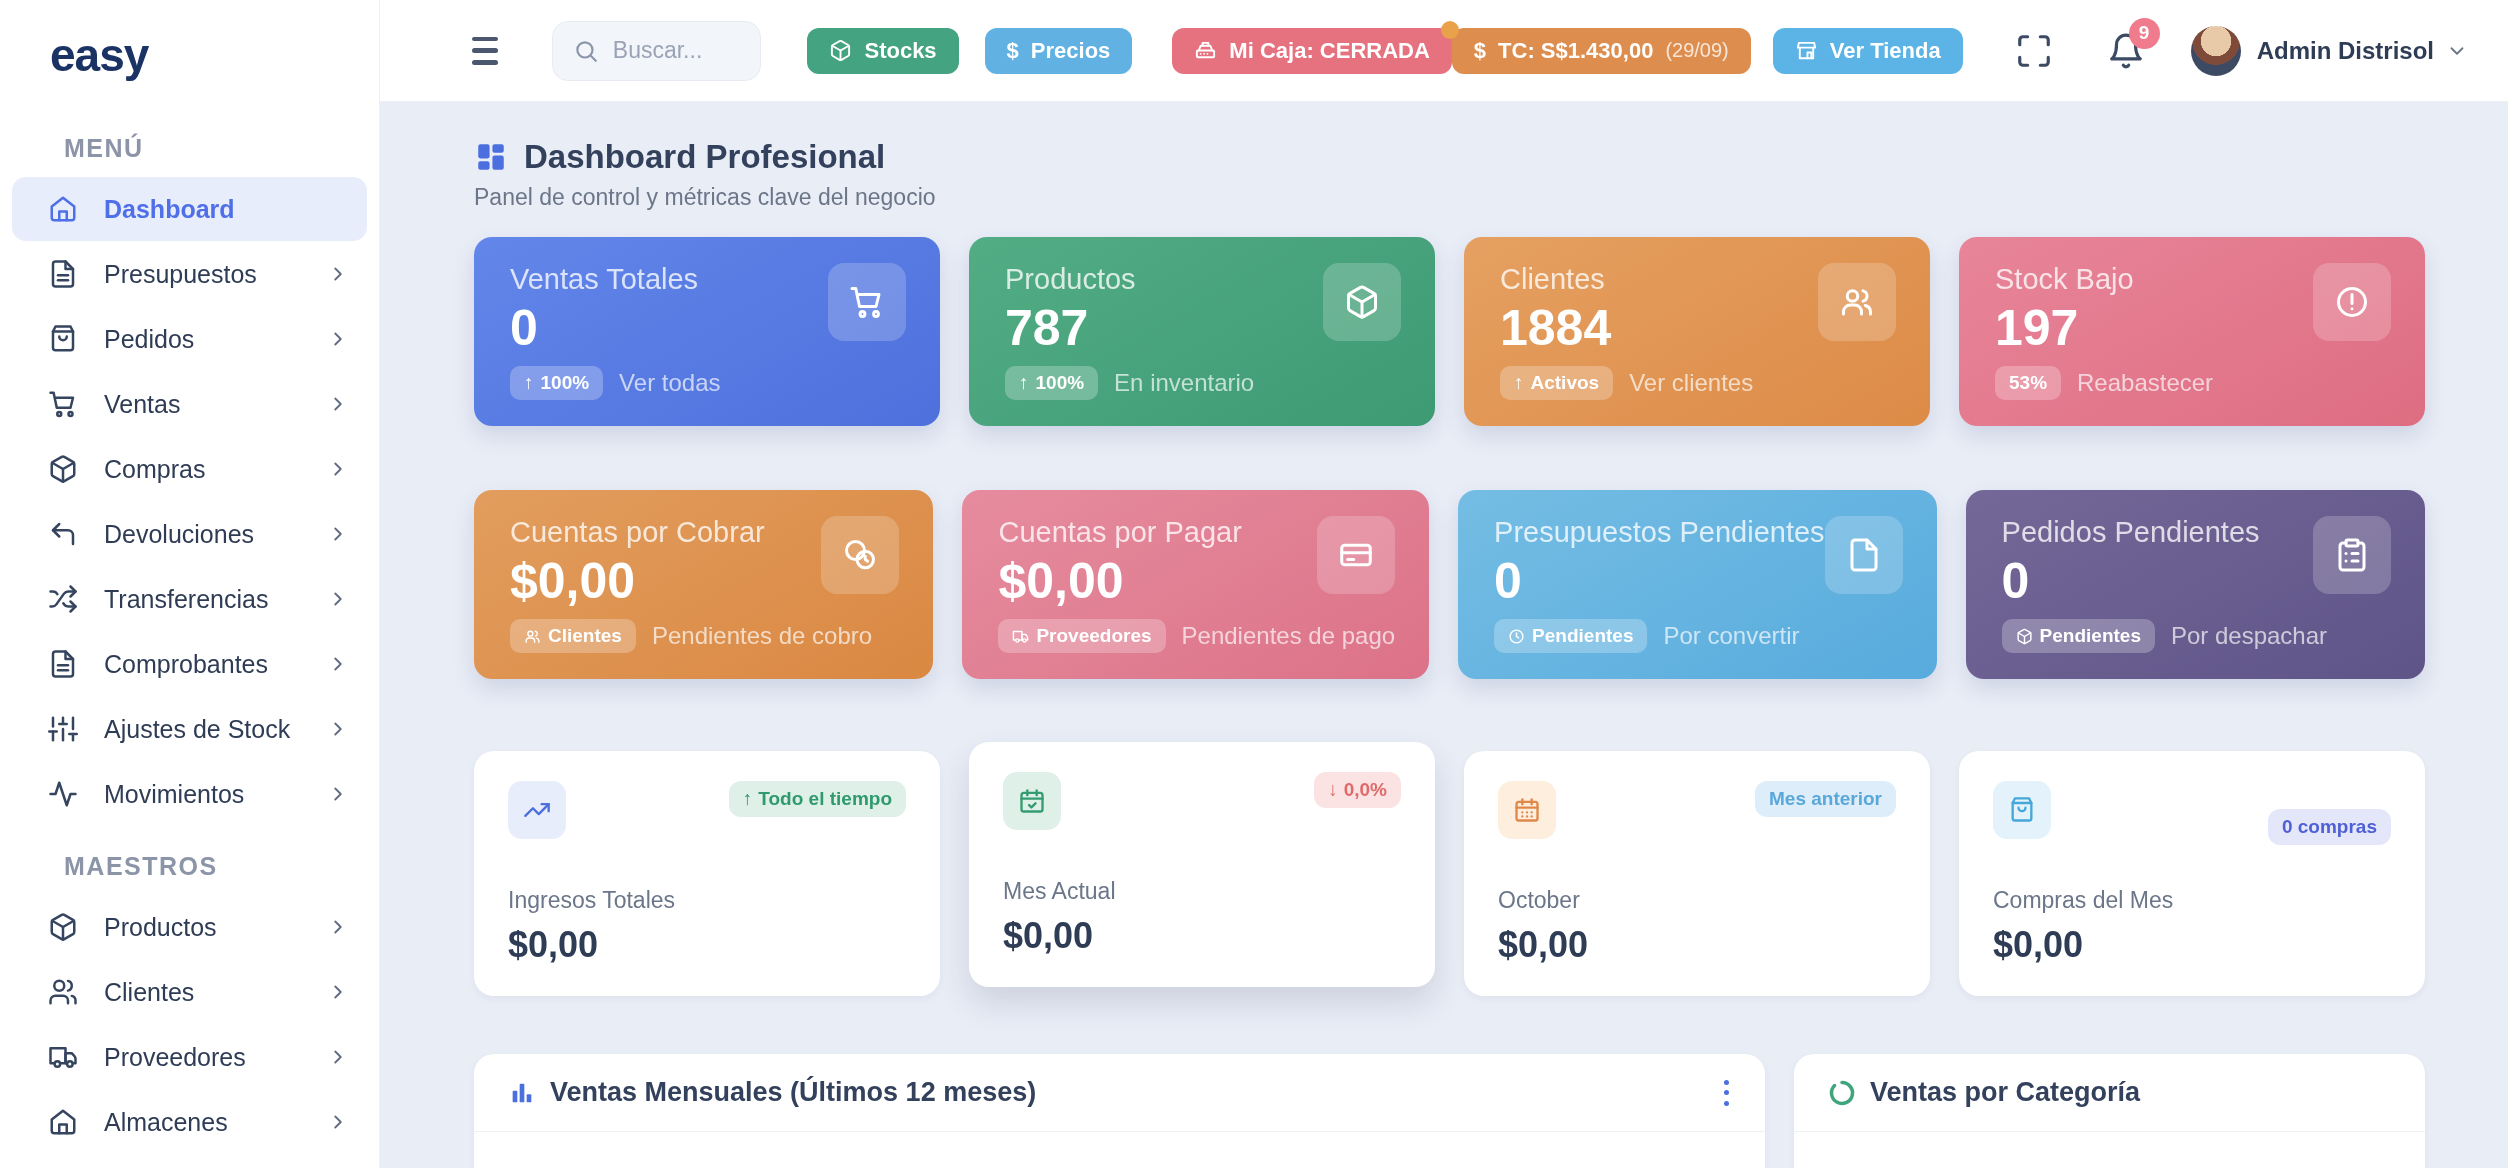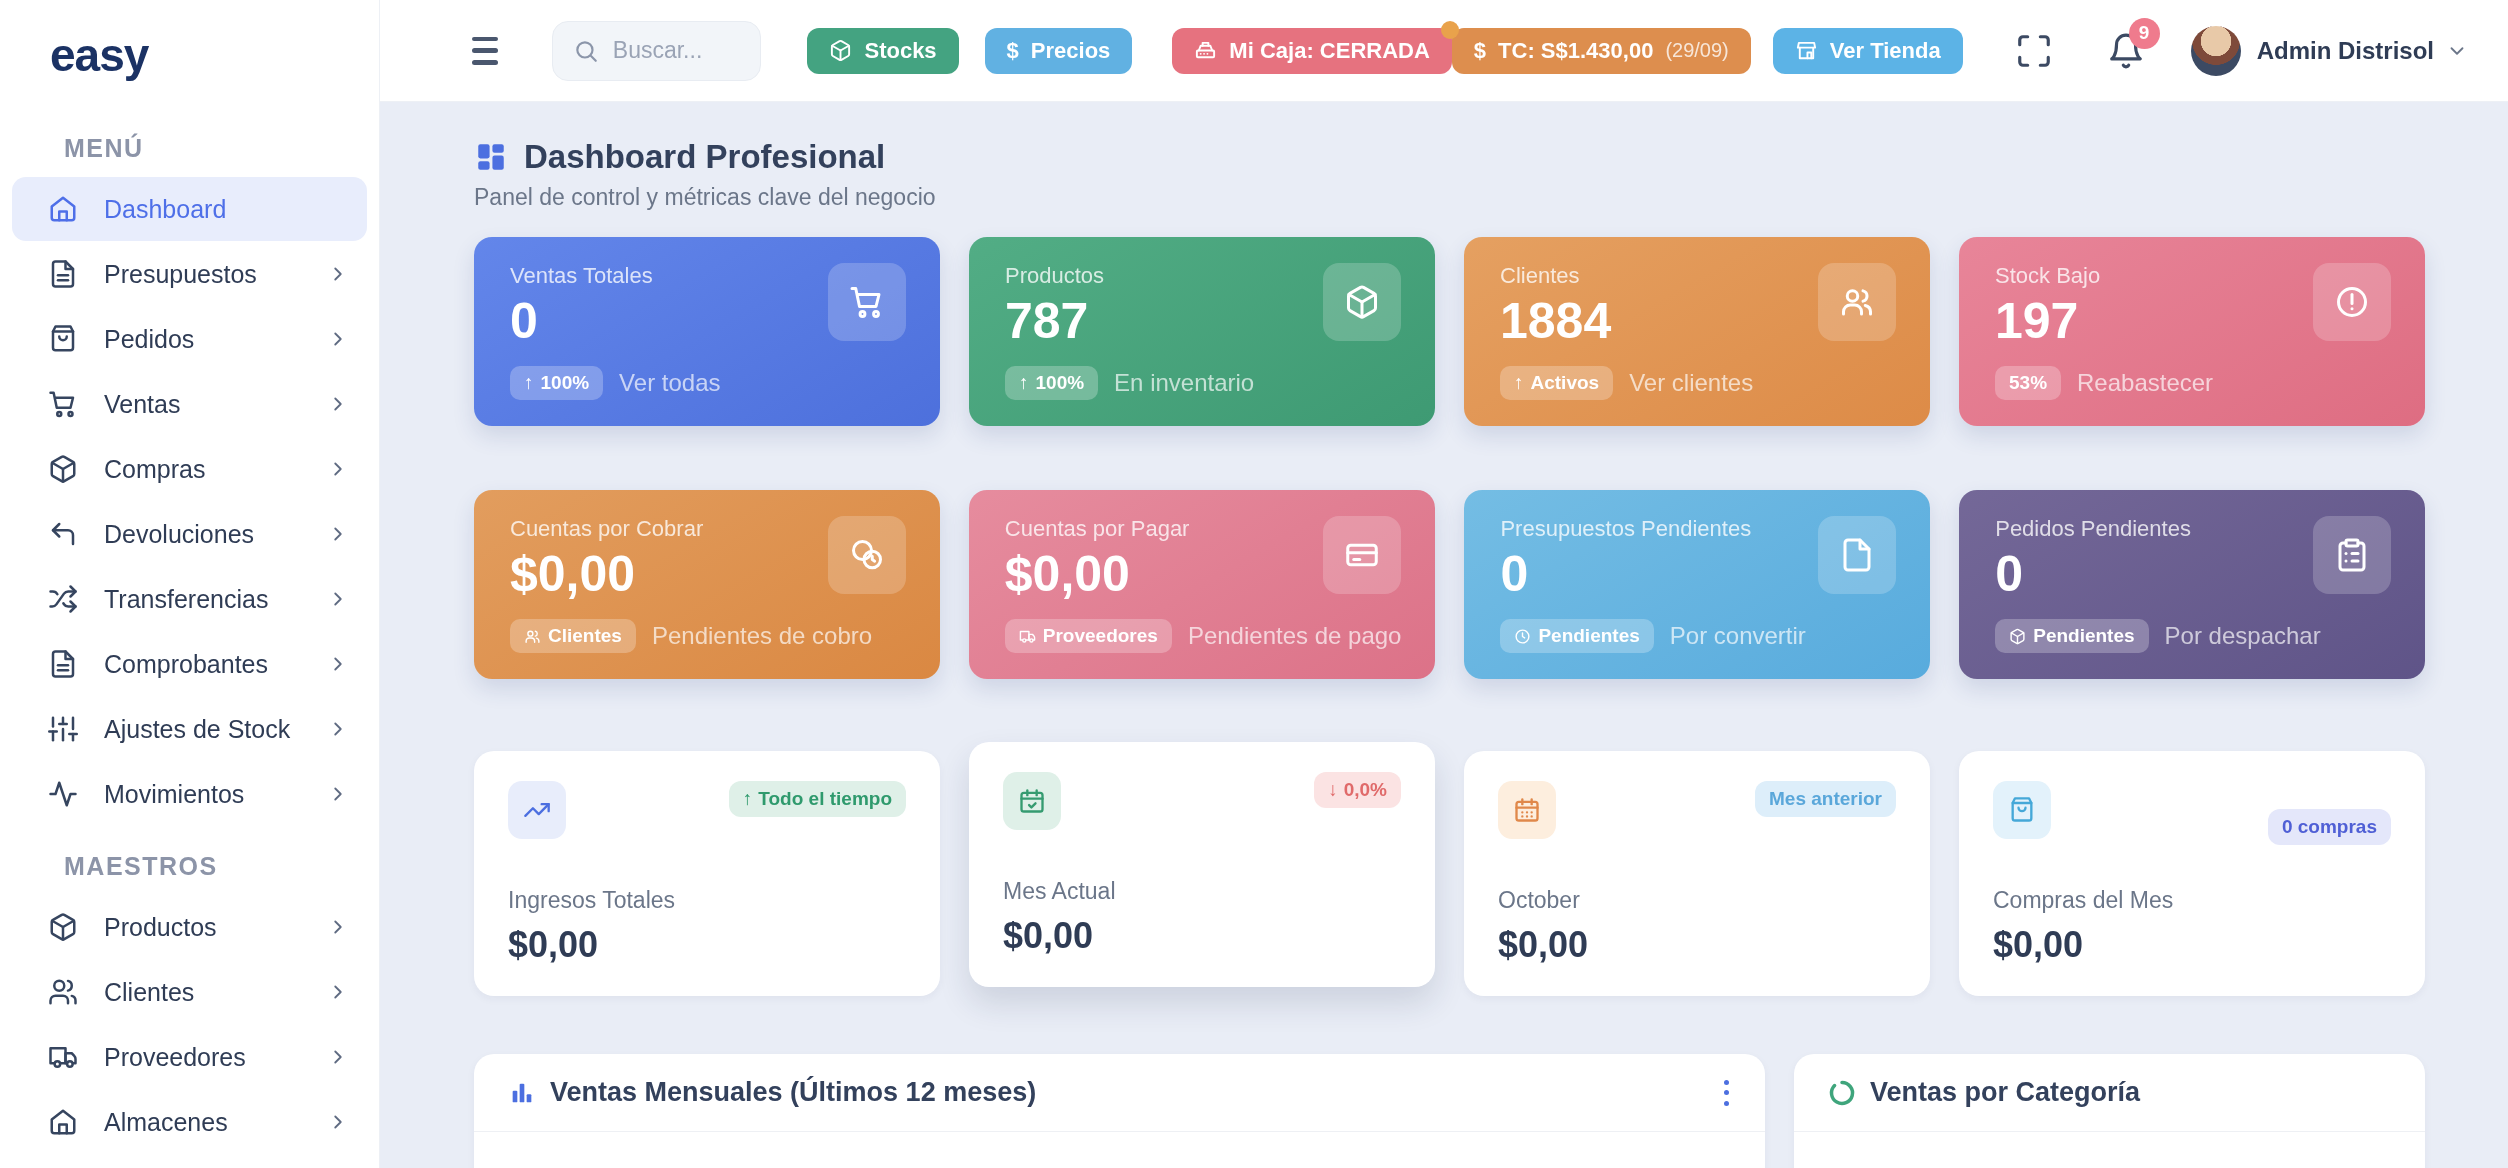--- a/index.html
+++ b/index.html
@@ -10,21 +10,21 @@
   
   .sidebar { width:380px; height:1168px; background:#ffffff; border-right:1px solid #edf0f5; flex:0 0 380px; padding:28px 0 0 0; z-index:5; }
   .logo { font-size:46px; font-weight:800; color:#1b3264; letter-spacing:-1px; padding-left:50px; margin-bottom:52px; }
   .sb-section { font-size:25px; font-weight:700; letter-spacing:1.5px; color:#8c94a8; padding-left:64px; margin:26px 0 14px; }
   .sb-item { height:64px; display:flex; align-items:center; margin:1px 12px; padding:0 18px 0 36px; border-radius:14px; color:#2f3c55; cursor:pointer; }
   .sb-item .sb-icon { width:30px; height:30px; margin-right:26px; color:#36455f; display:flex; align-items:center; }
   .sb-item .sb-label { font-size:25px; font-weight:500; flex:1; white-space:nowrap; }
   .sb-item .sb-chevron { width:22px; height:22px; color:#5f6b82; display:flex; align-items:center; }
   .sb-item.active { background:#e8edfc; color:#4e6fe8; }
   .sb-item.active .sb-icon { color:#4e6fe8; }
-  .sb-item.active .sb-label { font-weight:400; }
+  .sb-item.active .sb-label { font-weight:700; }
   svg.i { width:100%; height:100%; fill:none; stroke:currentColor; stroke-width:2; stroke-linecap:round; stroke-linejoin:round; }
 
   
   .main-col { flex:1; display:flex; flex-direction:column; min-width:0; }
 
   
   .topbar { height:102px; background:#ffffff; border-bottom:1px solid #edf0f5; display:flex; align-items:center; padding:0 40px 0 92px; flex:0 0 102px; }
   .hamburger { width:40px; height:28px; display:flex; flex-direction:column; justify-content:space-between; cursor:pointer; margin-right:54px; }
   .hamburger span { display:block; height:4.5px; border-radius:3px; background:#4a576e; }
   .search-box { width:302px; height:60px; background:#f2f5f9; border:1px solid #e8ecf2; border-radius:16px; display:flex; align-items:center; padding:0 20px; margin-right:46px; }
@@ -72,21 +72,21 @@
   .stat-card { flex:1; height:189px; border-radius:18px; padding:26px 34px 26px 36px; display:flex; flex-direction:column; color:#fff; box-shadow:0 10px 22px rgba(44,66,124,.14); cursor:pointer; }
   .sc-blue   { background:linear-gradient(150deg,#6386ea,#4d70dc); }
   .sc-green  { background:linear-gradient(150deg,#52ad85,#3e9a73); }
   .sc-orange { background:linear-gradient(150deg,#e5a061,#dd8b47); }
   .sc-red    { background:linear-gradient(150deg,#e88599,#de6d82); }
   .sc-orange2{ background:linear-gradient(150deg,#e29d5e,#da8842); }
   .sc-pink   { background:linear-gradient(150deg,#e68c9e,#dc7288); }
   .sc-sky    { background:linear-gradient(150deg,#74bde4,#58abdd); }
   .sc-purple { background:linear-gradient(150deg,#746898,#5f5488); }
   .stat-top { display:flex; justify-content:space-between; }
-  .stat-label { font-size:22px; color:rgba(255,255,255,.78); margin-bottom:6px; white-space:nowrap; }
+  .stat-label { font-size:29px; color:rgba(255,255,255,.78); margin-bottom:6px; white-space:nowrap; }
   .stat-value { font-size:50px; font-weight:700; line-height:1.05; }
   .stat-iconbox { width:78px; height:78px; border-radius:16px; background:rgba(255,255,255,.2); display:flex; align-items:center; justify-content:center; flex:0 0 78px; }
   .stat-iconbox .si { width:36px; height:36px; color:#fff; }
   .stat-bottom { margin-top:auto; display:flex; align-items:center; gap:16px; }
   .stat-badge { background:rgba(255,255,255,.25); border-radius:10px; padding:6px 14px; font-size:19px; font-weight:700; display:inline-flex; align-items:center; gap:7px; white-space:nowrap; }
   .stat-badge .ba:empty { display:none; }
   .stat-badge .badge-ic { width:17px; height:17px; display:inline-flex; }
   .stat-note { font-size:24px; color:rgba(255,255,255,.68); white-space:nowrap; }
 
   

